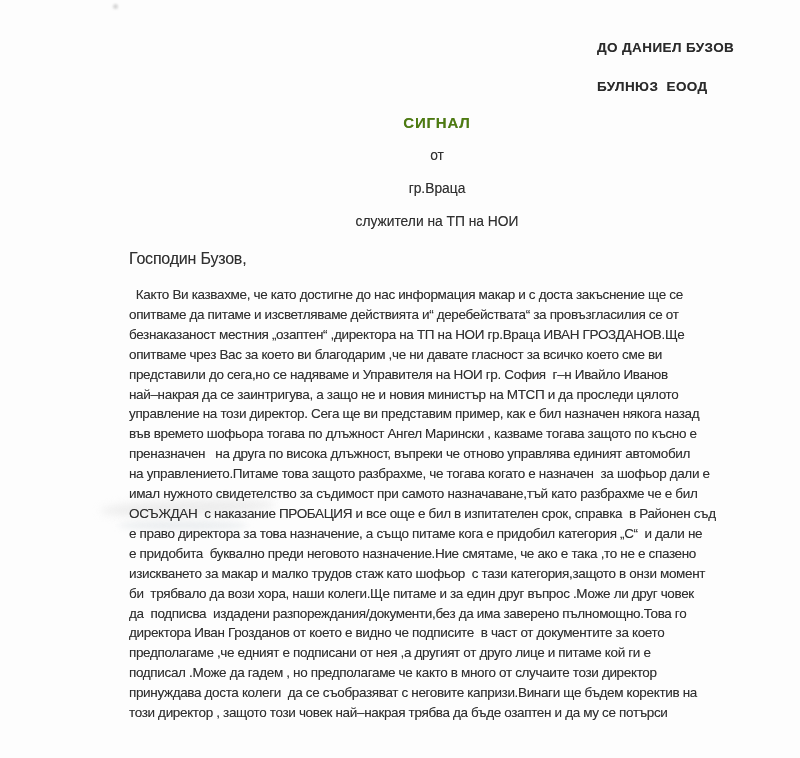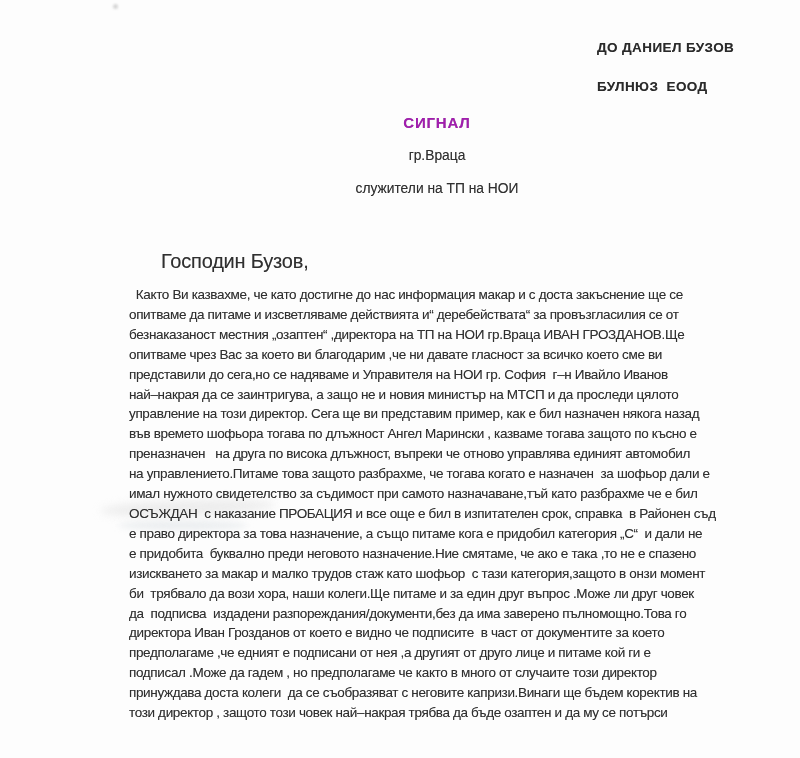--- a/index.html
+++ b/index.html
@@ -65,36 +65,35 @@
     width: 720px;
     text-align: center;
     text-shadow: 0 0 .5px rgba(50,50,50,.45);
   }
   .doc-title {
     font-size: 15px;
     font-weight: 700;
     letter-spacing: .8px;
     line-height: 16px;
     margin-bottom: 17px;
-    color: #a21caf;
+    color: #4d7c0f;
   }
   .doc-sub {
     font-size: 13.8px;
     line-height: 16px;
     margin-bottom: 17px;
     color: #303030;
   }
   .salutation {
     position: absolute;
     left: 129px; top: 250px;
-    font-size: 20px;
+    font-size: 16px;
     letter-spacing: -0.2px;
     color: #303030;
     text-shadow: 0 0 .5px rgba(50,50,50,.4);
-    margin-left: 32px;
   }
   .body-text {
     position: absolute;
     left: 129px; top: 285px;
     width: 665px;
     font-size: 13.5px;
     letter-spacing: -0.35px;
     line-height: 19.9px;
     color: #303030;
     text-shadow: 0 0 .5px rgba(50,50,50,.4);
@@ -112,20 +111,21 @@
   <div class="smudge-2"></div>
   <div class="speck"></div>
 
   <div class="recipient">
     <div class="recipient-line">ДО ДАНИЕЛ БУЗОВ</div>
     <div class="recipient-line">БУЛНЮЗ  ЕООД</div>
   </div>
 
   <div class="title-block">
     <div class="doc-title">СИГНАЛ</div>
+    <div class="doc-sub">от</div>
     <div class="doc-sub">гр.Враца</div>
     <div class="doc-sub">служители на ТП на НОИ</div>
   </div>
 
   <div class="salutation">Господин Бузов,</div>
 
   <div class="body-text">
       <div class="line">  Както Ви казвахме, че като достигне до нас информация макар и с доста закъснение ще се</div>
       <div class="line">опитваме да питаме и изсветляваме действията и“ деребействата“ за провъзгласилия се от</div>
       <div class="line">безнаказаност местния „озаптен“ ,директора на ТП на НОИ гр.Враца ИВАН ГРОЗДАНОВ.Ще</div>

